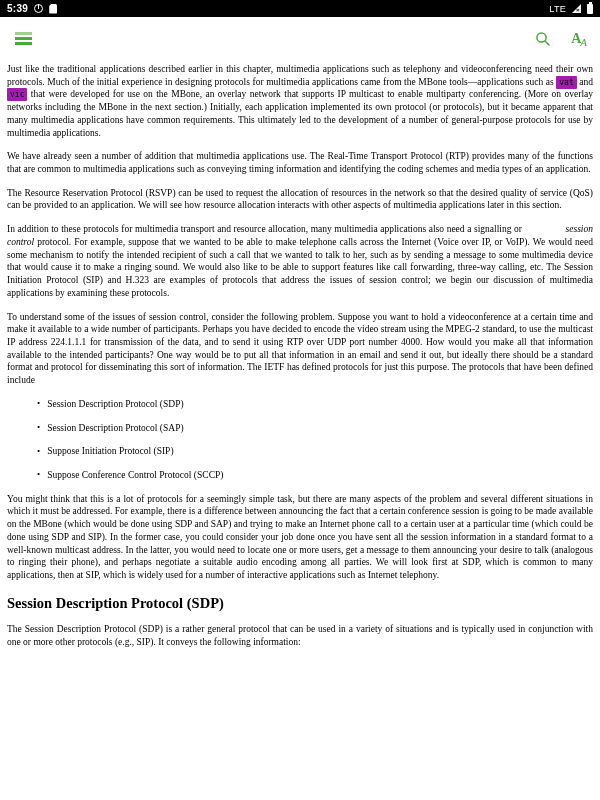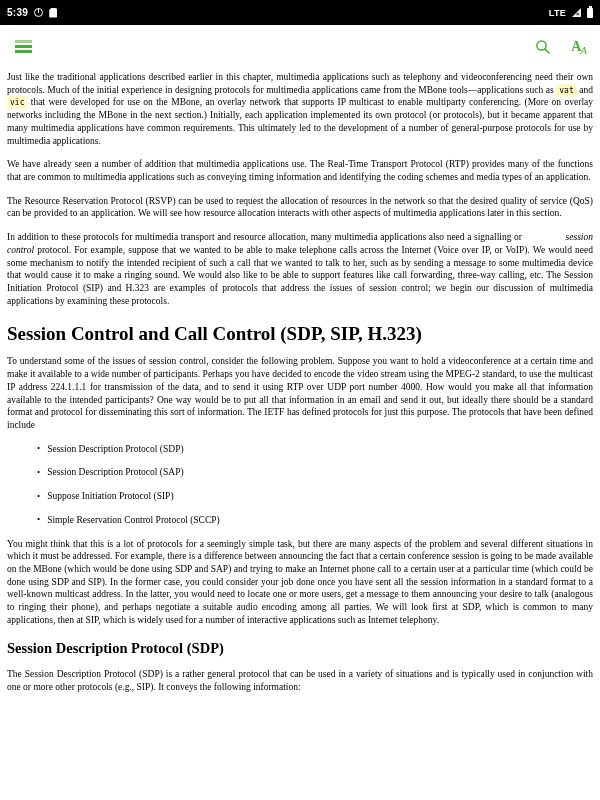--- a/index.html
+++ b/index.html
@@ -1,26 +1,26 @@
 <!DOCTYPE html>
 <html style="--accent: #46ad35; --accent-light: #9fd08f;"><head>
 <meta charset="utf-8">
 <style>
   html,body{margin:0;padding:0;}
   body{width:600px;height:800px;background:#ffffff;overflow:hidden;
        font-family:"Liberation Serif", serif;color:#000;}
   .screen{width:600px;height:800px;display:flex;flex-direction:column;background:#fff;}
 
   
-  .status-bar{height:25px;background:#000;color:#fff;display:flex;
+  .status-bar{height:17px;background:#000;color:#fff;display:flex;
       align-items:center;justify-content:space-between;padding:0 7px;
       font-family:"Liberation Sans", sans-serif;font-size:10px;flex:0 0 auto;}
   .sb-group{display:flex;align-items:center;gap:6px;}
   .sb-time{font-weight:bold;letter-spacing:.3px;}
-  .sb-net{font-size:9px;font-weight:bold;letter-spacing:.3px;padding-left:28px;}
+  .sb-net{font-size:9px;font-weight:normal;letter-spacing:.3px;padding-left:28px;}
   .icon-circle{width:9px;height:9px;border:1.4px solid #fff;border-radius:50%;
       position:relative;box-sizing:border-box;}
   .icon-circle::after{content:"";position:absolute;left:2.4px;top:-1px;width:1.6px;height:5px;background:#fff;}
   .icon-card{width:8px;height:10px;background:#fff;border-radius:1.5px;
       clip-path:polygon(30% 0,100% 0,100% 100%,0 100%,0 25%);}
   .icon-signal{width:0;height:0;border-left:9px solid transparent;
       border-bottom:9px solid #fff;position:relative;opacity:.95;}
   .icon-signal::after{content:"×";position:absolute;left:-5px;top:3px;
       color:#000;font-size:6px;line-height:6px;font-weight:bold;}
   .icon-batt{width:6px;height:10px;background:#fff;border-radius:1px;position:relative;}
@@ -41,21 +41,21 @@
   
   .content{flex:1 1 auto;padding:3px 7px 0 7px;font-size:9.5px;line-height:1.34;
       text-align:justify;overflow:hidden;}
   .content p{margin:0 0 11px 0;}
   .content h1{font-size:19px;line-height:1.15;margin:15px 0 11px 0;font-weight:bold;text-align:left;}
   .content h2{font-size:14.5px;line-height:1.2;margin:13px 0 11px 0;font-weight:bold;text-align:left;}
   .content ul{list-style:none;margin:0 0 4px 0;padding:0 0 0 30px;}
   .content li{margin:0 0 11px 0;text-align:left;}
   .content li::before{content:"\2022";font-size:9px;margin-right:7px;position:relative;top:-0.5px;}
   .content code{font-family:"DejaVu Sans Mono", monospace;font-size:8px;
-      background:#fef9c3;padding:2px 3px;border-radius:1px;}
+      background:#a21caf;padding:2px 3px;border-radius:1px;}
   .content em{font-style:italic;margin-left:41px;}
 </style>
 </head>
 <body>
 
 <div class="screen">
 
   <div class="status-bar">
     <div class="sb-group">
       <span class="sb-time">5:39</span>
@@ -87,26 +87,25 @@
           <span class="small">A</span>
       </span>
     </div>
   </div>
 
   <div class="content" id="content">
       <p><span>Just like the traditional applications described earlier in this chapter, multimedia applications such as telephony and videoconferencing need their own protocols. Much of the initial experience in designing protocols for multimedia applications came from the MBone tools—applications such as </span><code>vat</code><span> and </span><code>vic</code><span> that were developed for use on the MBone, an overlay network that supports IP multicast to enable multiparty conferencing. (More on overlay networks including the MBone in the next section.) Initially, each application implemented its own protocol (or protocols), but it became apparent that many multimedia applications have common requirements. This ultimately led to the development of a number of general-purpose protocols for use by multimedia applications.</span></p>
       <p><span>We have already seen a number of addition that multimedia applications use. The Real-Time Transport Protocol (RTP) provides many of the functions that are common to multimedia applications such as conveying timing information and identifying the coding schemes and media types of an application.</span></p>
       <p><span>The Resource Reservation Protocol (RSVP) can be used to request the allocation of resources in the network so that the desired quality of service (QoS) can be provided to an application. We will see how resource allocation interacts with other aspects of multimedia applications later in this section.</span></p>
       <p><span>In addition to these protocols for multimedia transport and resource allocation, many multimedia applications also need a signalling or </span><em>session control</em><span> protocol. For example, suppose that we wanted to be able to make telephone calls across the Internet (Voice over IP, or VoIP). We would need some mechanism to notify the intended recipient of such a call that we wanted to talk to her, such as by sending a message to some multimedia device that would cause it to make a ringing sound. We would also like to be able to support features like call forwarding, three-way calling, etc. The Session Initiation Protocol (SIP) and H.323 are examples of protocols that address the issues of session control; we begin our discussion of multimedia applications by examining these protocols.</span></p>
-      <h1>Session Control and Call Control (SDP, SIP, H.323)</h1>
       <p><span>To understand some of the issues of session control, consider the following problem. Suppose you want to hold a videoconference at a certain time and make it available to a wide number of participants. Perhaps you have decided to encode the video stream using the MPEG-2 standard, to use the multicast IP address 224.1.1.1 for transmission of the data, and to send it using RTP over UDP port number 4000. How would you make all that information available to the intended participants? One way would be to put all that information in an email and send it out, but ideally there should be a standard format and protocol for disseminating this sort of information. The IETF has defined protocols for just this purpose. The protocols that have been defined include</span></p>
       <ul>
         <li>Session Description Protocol (SDP)</li>
         <li>Session Description Protocol (SAP)</li>
         <li>Suppose Initiation Protocol (SIP)</li>
-        <li>Simple Reservation Control Protocol (SCCP)</li>
+        <li>Suppose Conference Control Protocol (SCCP)</li>
       </ul>
       <p><span>You might think that this is a lot of protocols for a seemingly simple task, but there are many aspects of the problem and several different situations in which it must be addressed. For example, there is a difference between announcing the fact that a certain conference session is going to be made available on the MBone (which would be done using SDP and SAP) and trying to make an Internet phone call to a certain user at a particular time (which could be done using SDP and SIP). In the former case, you could consider your job done once you have sent all the session information in a standard format to a well-known multicast address. In the latter, you would need to locate one or more users, get a message to them announcing your desire to talk (analogous to ringing their phone), and perhaps negotiate a suitable audio encoding among all parties. We will look first at SDP, which is common to many applications, then at SIP, which is widely used for a number of interactive applications such as Internet telephony.</span></p>
       <h2>Session Description Protocol (SDP)</h2>
       <p><span>The Session Description Protocol (SDP) is a rather general protocol that can be used in a variety of situations and is typically used in conjunction with one or more other protocols (e.g., SIP). It conveys the following information:</span></p>
     </div>
 
 </div>
 
 </body></html>

